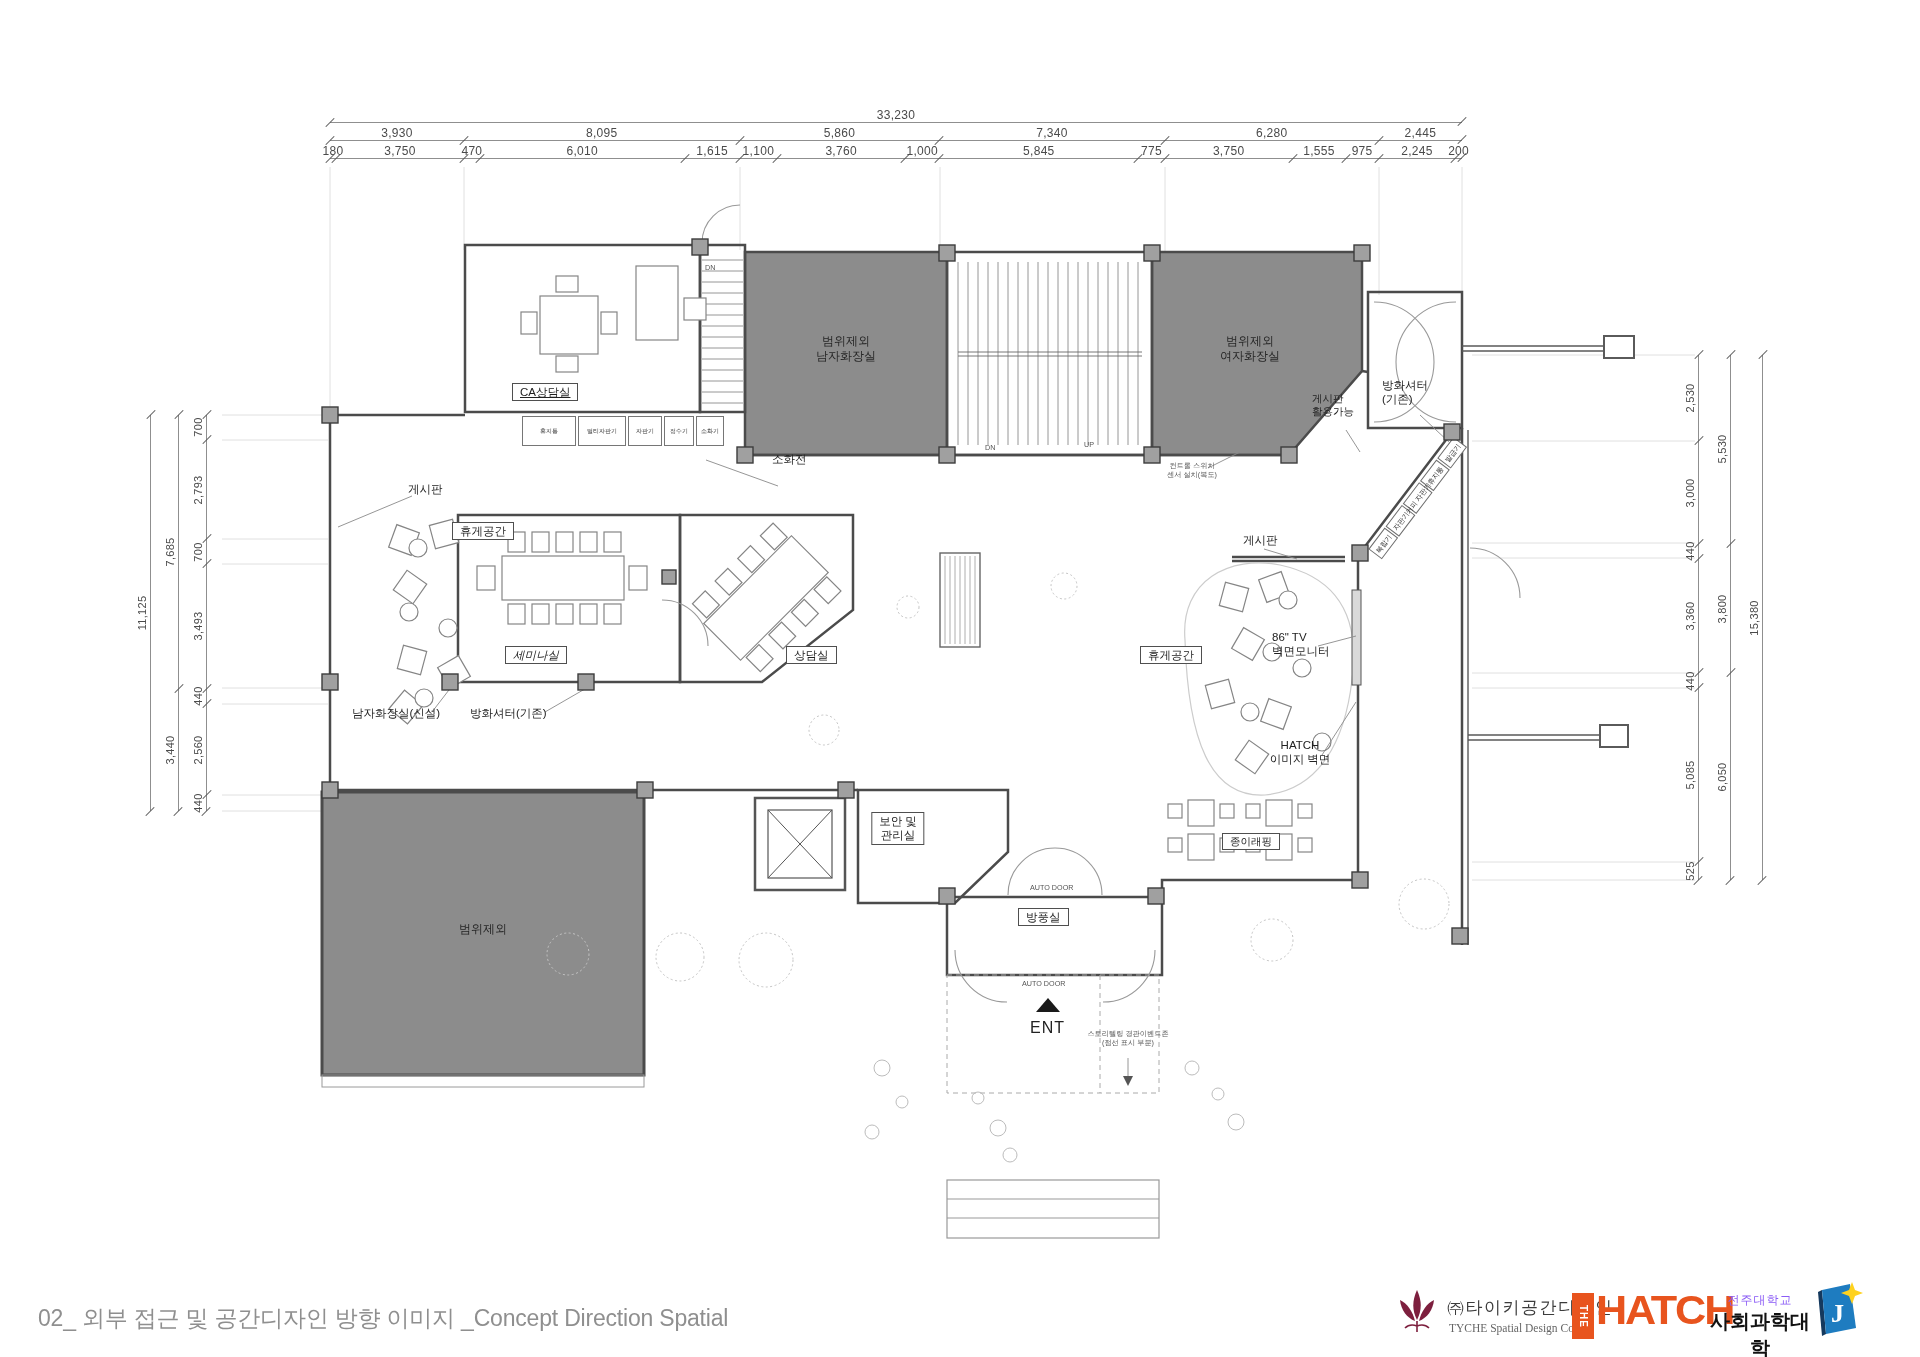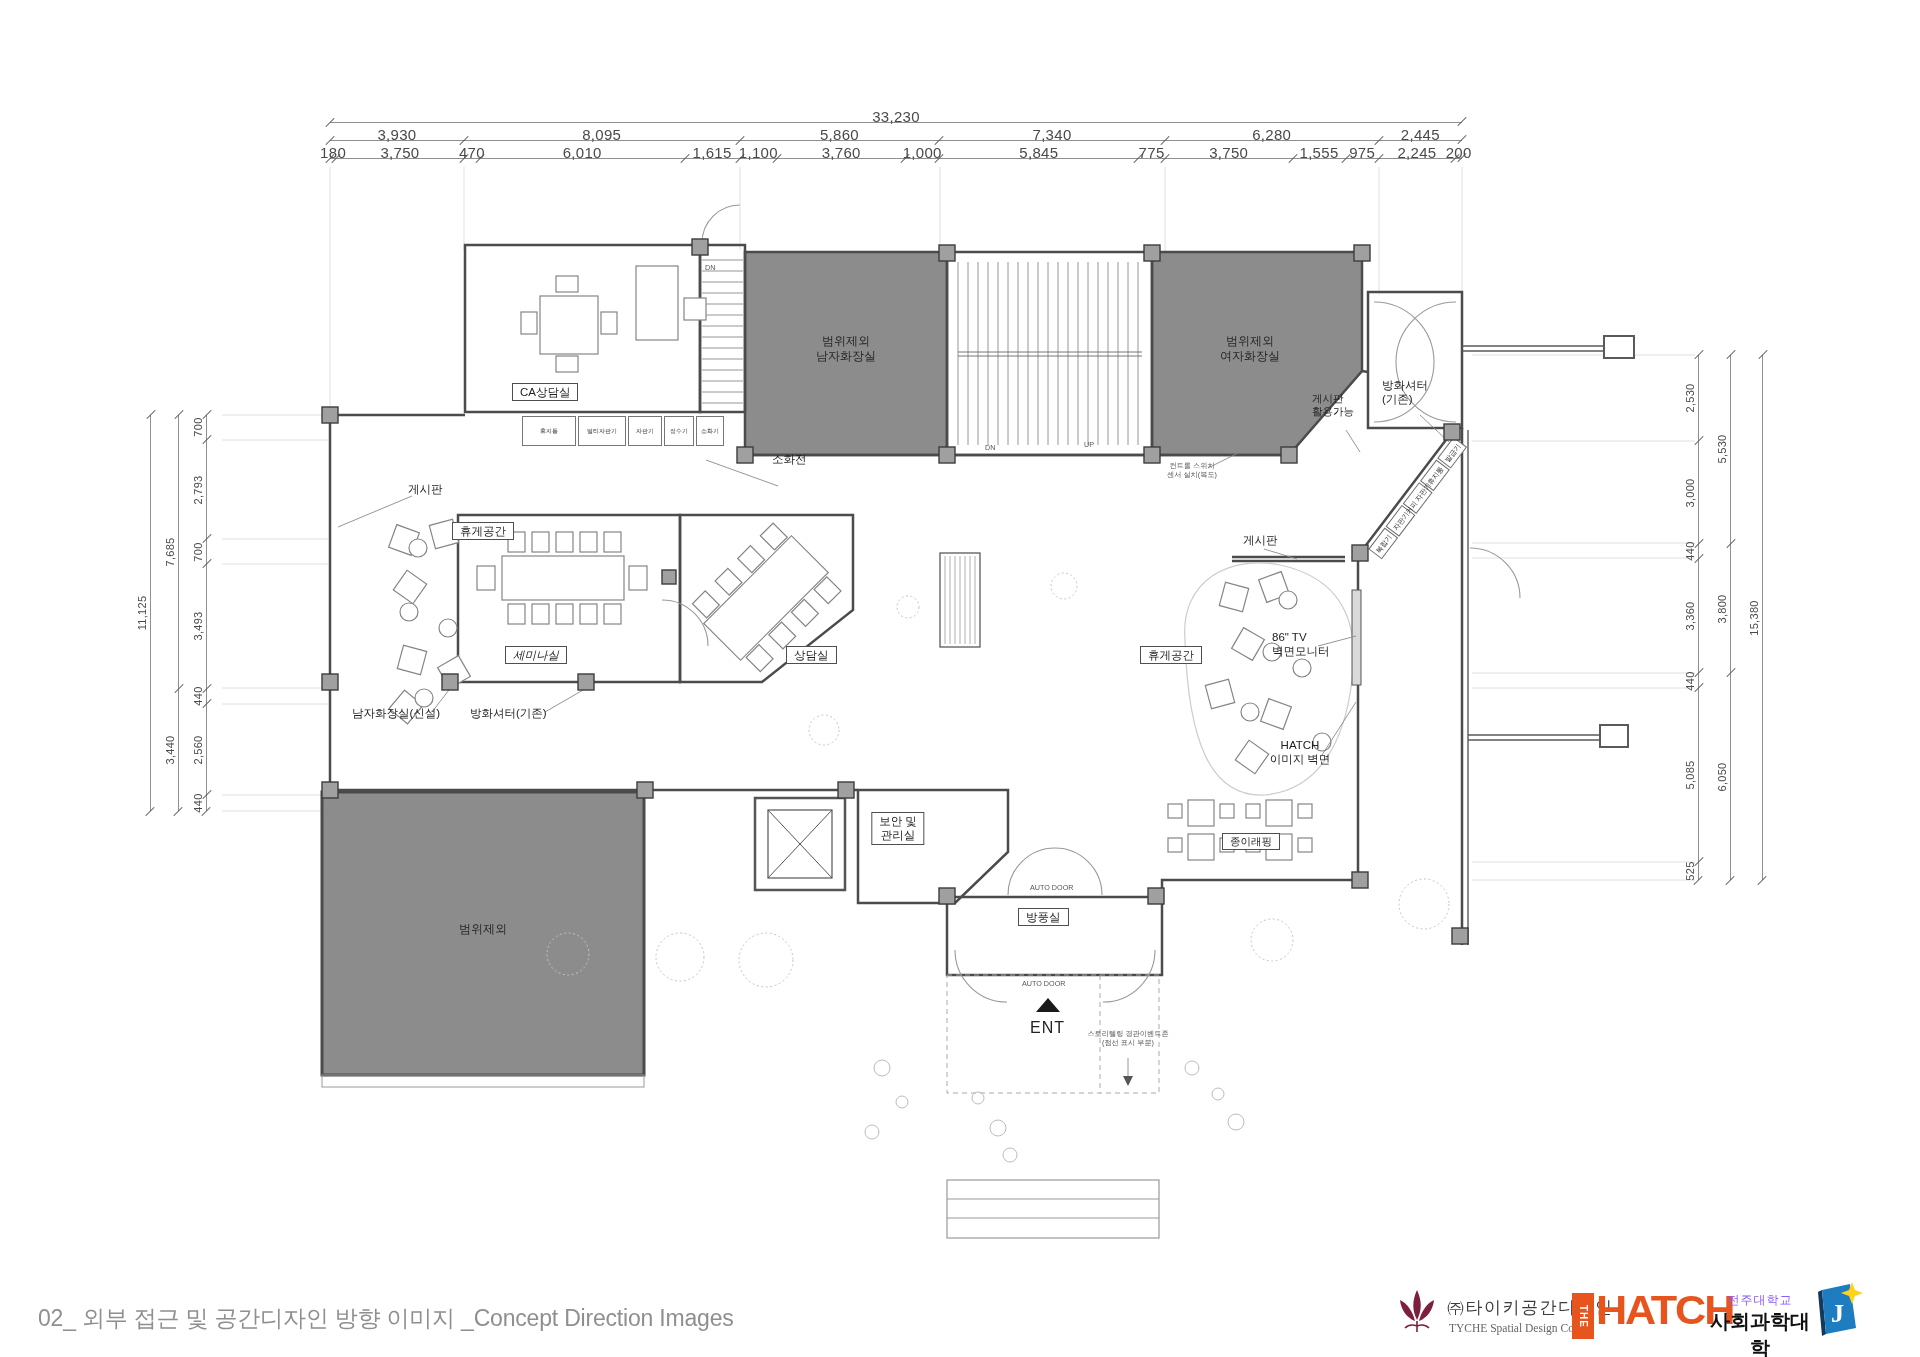--- a/index.html
+++ b/index.html
@@ -4,21 +4,21 @@
 <style>
   html,body{margin:0;padding:0;background:#fff;}
   #stage{position:relative;width:1920px;height:1357px;background:#ffffff;overflow:hidden;
          font-family:"Liberation Sans","DejaVu Sans",sans-serif;}
   svg{position:absolute;left:0;top:0;}
   
   .dim-h{position:absolute;display:flex;}
   .dim-h .seg{position:relative;height:0;border-top:1px solid #8f8f8f;}
   .dim-h .seg::before{content:"";position:absolute;left:-6px;top:-1px;width:12px;height:1px;background:#555;transform:rotate(-45deg);}
   .dim-h .dlab{position:absolute;left:50%;top:-15px;transform:translateX(-50%);
-               font-size:15px;color:#4a4a4a;white-space:nowrap;letter-spacing:.3px;}
+               font-size:12px;color:#4a4a4a;white-space:nowrap;letter-spacing:.3px;}
   .dim-h .endtick{position:absolute;right:-6px;top:-1px;width:12px;height:1px;background:#555;transform:rotate(-45deg);}
   .dim-v{position:absolute;display:flex;flex-direction:column;}
   .dim-v .seg{position:relative;width:0;border-left:1px solid #8f8f8f;}
   .dim-v .seg::before{content:"";position:absolute;top:-1px;left:-6px;width:12px;height:1px;background:#555;transform:rotate(-45deg);}
   .dim-v .dlab{position:absolute;top:50%;left:-9px;transform:translate(-50%,-50%) rotate(-90deg);
                font-size:11px;color:#4a4a4a;white-space:nowrap;letter-spacing:.3px;}
   .dim-v .endtick{position:absolute;bottom:-1px;left:-6px;width:12px;height:1px;background:#555;transform:rotate(-45deg);}
   
   .lbl{position:absolute;font-size:11.5px;color:#222;white-space:pre-line;line-height:1.25;}
   .boxed{border:1px solid #4f4f4f;background:#fff;padding:1px 7px;}
@@ -444,21 +444,21 @@
       </div>
       <div class="endtick"></div>
     </div>
 <div class="dim-v" style="left:1762px;top:355px;height:525px;">
       <div class="seg" style="flex-grow: 15380;">
         <span class="dlab">15,380</span>
       </div>
       <div class="endtick"></div>
     </div>
 
-<span class="lbl boxed" style="left:512px;top:383px;">CA상담실</span>
+<span class="lbl boxed" style="left:512px;top:383px;text-decoration:underline;">CA상담실</span>
 <span class="lbl boxed" style="left:505px;top:646px;font-style:italic;">세미나실</span>
 <span class="lbl boxed" style="left:786px;top:646px;">상담실</span>
 <span class="lbl boxed" style="left:452px;top:522px;">휴게공간</span>
 <span class="lbl boxed" style="left:1140px;top:646px;">휴게공간</span>
 <span class="lbl boxed" style="left:1018px;top:908px;">방풍실</span>
 <span class="lbl boxed ctr" style="left:898px;top:812px;text-align:center;font-family:Liberation Serif, serif;">보안 및
 관리실</span>
 <span class="lbl boxed" style="left:1222px;top:833px;font-size:10.5px;">종이래핑</span>
 
 <span class="lbl ctr ongray" style="left:846px;top:334px;text-align:center;">범위제외
@@ -500,21 +500,21 @@
 <div class="appl" style="left:628px;width:32px;">
       <span>자판기</span>
     </div>
 <div class="appl" style="left:664px;width:28px;">
       <span>정수기</span>
     </div>
 <div class="appl" style="left:696px;width:26px;">
       <span>소화기</span>
     </div>
 
-<span class="title">02_ 외부 접근 및 공간디자인 방향 이미지 _Concept Direction Images</span>
+<span class="title">02_ 외부 접근 및 공간디자인 방향 이미지 _Concept Direction Spatial</span>
 <span class="tyche-kr">㈜타이키공간디자인</span>
 <span class="tyche-en">TYCHE Spatial Design Corp.</span>
 <span class="hatch-the">THE</span>
 <span class="hatch-name">HATCH</span>
 <span class="univ-sm">전주대학교</span>
 <span class="univ-lg">사회과학대학</span>
 
 </div>
 
 </body></html>

